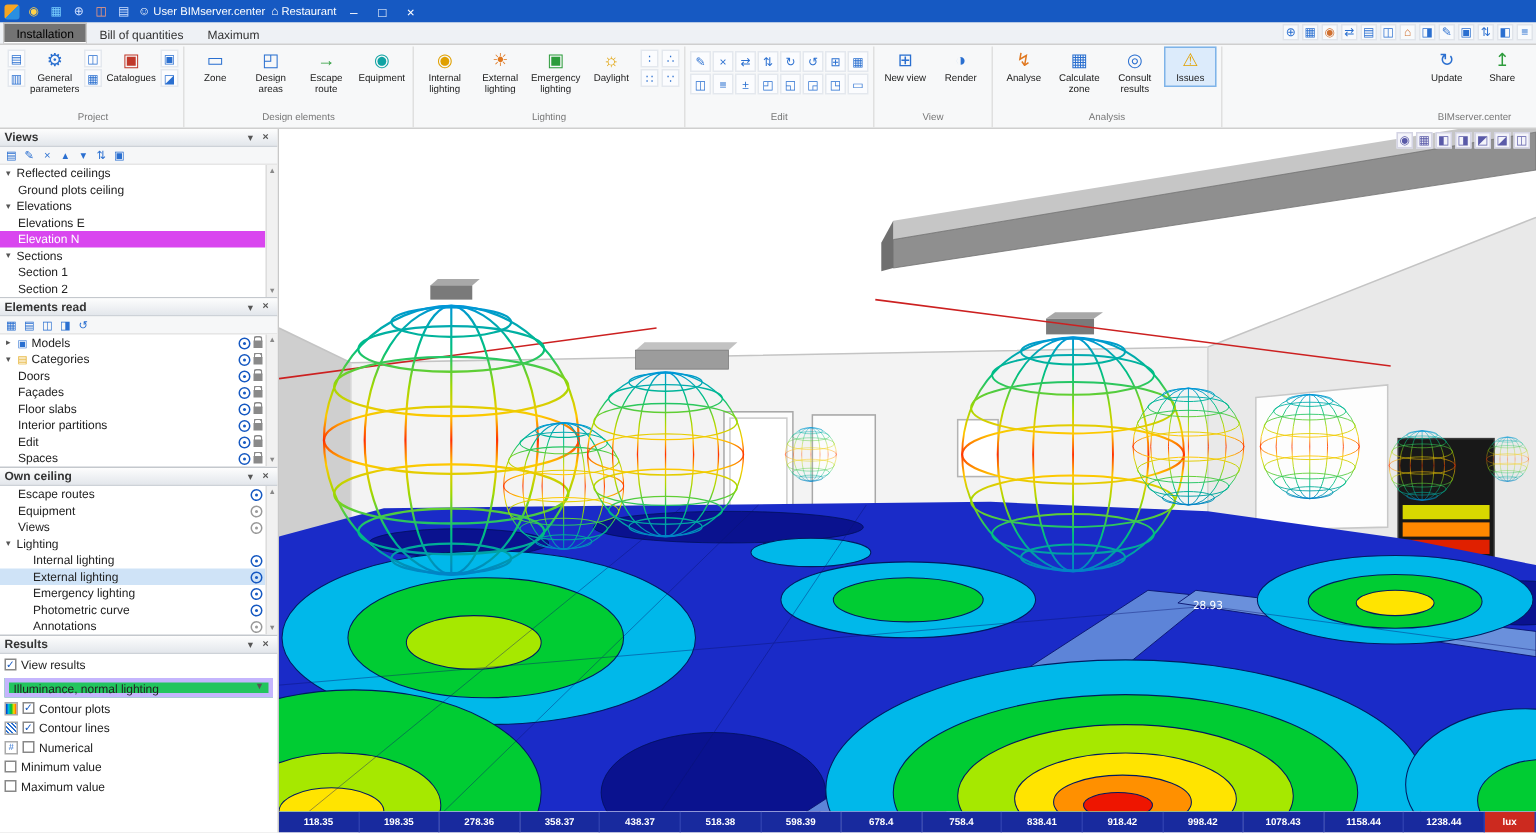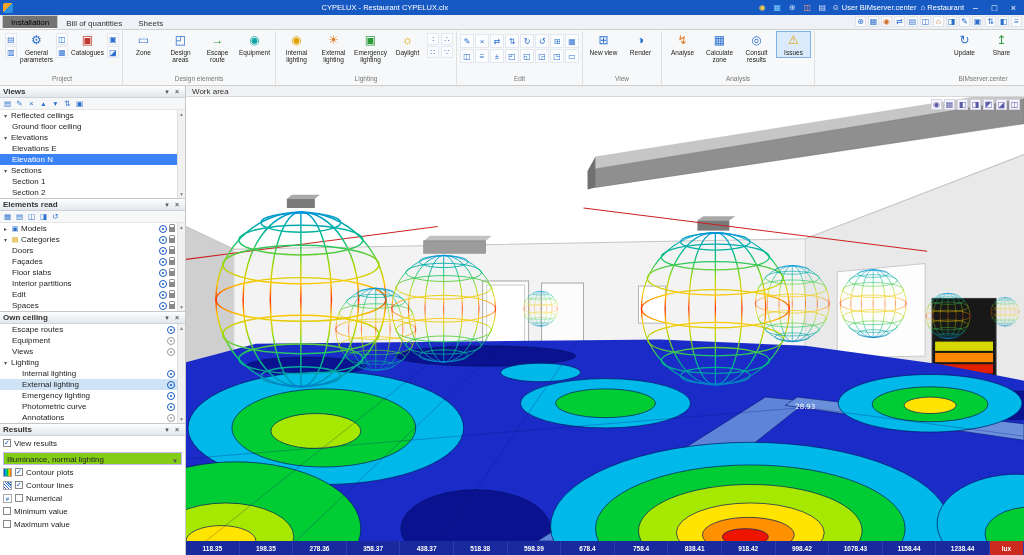--- a/index.html
+++ b/index.html
@@ -44,38 +44,38 @@
 .ph{height:12px;background:linear-gradient(#fdfdfd,#e3e7ec);border-bottom:1px solid #cdd2d8;display:flex;align-items:center;padding:0 3px;font-weight:bold;color:#333;flex:0 0 auto}
 .ph .t{flex:1}
 .phb{width:10px;text-align:center;color:#555;font-size:7px}
 .ptb{height:12px;display:flex;gap:1px;align-items:center;padding:0 2px;background:#f6f7f8;border-bottom:1px solid #e6e6e6;flex:0 0 auto}
 .ti{width:11px;height:10px;font-size:7.5px;color:#2a6fd0;display:flex;align-items:center;justify-content:center}
 .treewrap{flex:1;display:flex;min-height:0}
 .tree{flex:1;overflow:hidden}
 .scrollcol{flex:0 0 8px;background:#f1f1f1;border-left:1px solid #ddd;display:flex;flex-direction:column;justify-content:space-between;align-items:center;font-size:5px;color:#888;padding:1px 0}
 .trow{height:11px;display:flex;align-items:center;padding:0 2px;gap:2px}
 .trow .lbl{flex:1;white-space:nowrap;overflow:hidden}
-.trow.sel{background:#3b82f6;color:#fff}
+.trow.sel{background:#d946ef;color:#fff}
 .trow.sel2{background:#cfe3f7}
 .exp{width:7px;font-size:6px;color:#555;text-align:center;flex:0 0 auto}
 .ind{width:8px;flex:0 0 auto}
 .tico{width:8px;font-size:7px;text-align:center;flex:0 0 auto}
 .eye{width:8px;height:8px;border-radius:50%;border:1px solid #1659c2;position:relative;flex:0 0 auto}
 .eye::after{content:"";position:absolute;inset:2px;background:#1659c2;border-radius:50%}
 .eye.off{border-color:#9a9a9a}.eye.off::after{background:#9a9a9a}
 .lock{width:6px;height:5px;background:#8a8a8a;position:relative;margin-top:2px;flex:0 0 auto}
 .lock::before{content:"";position:absolute;top:-3px;left:0;width:4px;height:3px;border:1px solid #8a8a8a;border-bottom:none;border-radius:2px 2px 0 0}
 .resbody{padding:3px;display:flex;flex-direction:column;gap:3px;flex:1;overflow:hidden}
 .cbrow{display:flex;align-items:flex-start;gap:3px;height:10px}
 .cb{width:8px;height:8px;border:1px solid #888;background:#fff;display:flex;align-items:center;justify-content:center;font-size:7px;color:#1659c2;flex:0 0 auto}
 .sel8{width:9px;height:9px;flex:0 0 auto;border:1px solid #aaa}
 .ic-cplot{background:linear-gradient(90deg,#0030d0,#00c0e0,#00c030,#ffe000,#ff4000)}
 .ic-clines{background:repeating-linear-gradient(45deg,#fff 0 1px,#2a6fd0 1px 2px)}
 .ic-num{display:flex;align-items:center;justify-content:center;font-size:6px;color:#2a6fd0;background:#fff}
-.selectbox{height:13px;border:1px solid #c4b5fd;background:#84cc16;display:flex;align-items:flex-end;padding:0 3px;justify-content:space-between}
+.selectbox{height:13px;border:3px solid #c4b5fd;background:#22c55e;display:flex;align-items:flex-start;padding:0 3px;justify-content:space-between}
 .selectbox .arr{color:#555;font-size:6px}
 
 .workarea{flex:1;display:flex;flex-direction:column;min-width:0;background:#fff}
 .waheader{height:11px;background:#f0f1f3;border-bottom:1px solid #d8d8d8;display:flex;align-items:center;padding:0 6px;color:#333;flex:0 0 auto}
 .viewport{flex:1;position:relative;min-height:0;background:#fff}
 .viewport svg{display:block;width:100%;height:100%}
 svg text{font-family:"DejaVu Sans",sans-serif}
 .vpicons{position:absolute;top:2px;right:4px;display:flex;gap:2px}
 .vpi{width:11px;height:11px;background:#f4f4fa;border:1px solid #d4d4e4;color:#5a5aa8;font-size:8px;display:flex;align-items:center;justify-content:center}
 
@@ -86,21 +86,20 @@
 .statusbar{height:12px;background:#1659c2;color:#fff;display:flex;align-items:center;padding:0 4px;gap:5px;flex:0 0 auto}
 .sbico{width:8px;height:8px;background:#7ab0f0;border:1px solid #a8ccf6;flex:0 0 auto}
 </style>
 </head>
 <body>
 
 <div class="app">
 
   <div class="titlebar">
     <span class="appico"></span>
-    <span class="tb-title">CYPELUX - Restaurant CYPELUX.clx</span>
     <span class="tb-right">
       <span class="qi y">◉</span>
       <span class="qi c">▦</span>
       <span class="qi w">⊕</span>
       <span class="qi o">◫</span>
       <span class="qi w">▤</span>
       <span class="tb-user">
         <span class="uic">☺</span>
         <span>User BIMserver.center</span>
       </span>
@@ -110,21 +109,21 @@
       </span>
       <span class="winbtn">–</span>
       <span class="winbtn">□</span>
       <span class="winbtn close">×</span>
     </span>
   </div>
 
   <div class="tabsrow">
     <span class="tab active">Installation</span>
     <span class="tab">Bill of quantities</span>
-    <span class="tab">Sheets</span>
+    <span class="tab">Maximum</span>
     <span class="tabs-spacer"></span>
     <span class="quickicons">
       <span class="qi">⊕</span>
       <span class="qi">▦</span>
       <span class="qi alt">◉</span>
       <span class="qi">⇄</span>
       <span class="qi">▤</span>
       <span class="qi">◫</span>
       <span class="qi alt">⌂</span>
       <span class="qi">◨</span>
@@ -313,21 +312,21 @@
           <span class="ti">▣</span>
         </div>
         <div class="treewrap">
           <div class="tree">
             <div class="trow">
                 <span class="exp">▾</span>
                 <span class="lbl">Reflected ceilings</span>
               </div>
             <div class="trow">
                 <span class="ind"></span>
-                <span class="lbl">Ground floor ceiling</span>
+                <span class="lbl">Ground plots ceiling</span>
               </div>
             <div class="trow">
                 <span class="exp">▾</span>
                 <span class="lbl">Elevations</span>
               </div>
             <div class="trow">
                 <span class="ind"></span>
                 <span class="lbl">Elevations E</span>
               </div>
             <div class="trow sel">
@@ -528,23 +527,20 @@
           </div>
           <div class="cbrow">
             <span class="cb"></span>
             <span>Maximum value</span>
           </div>
         </div>
       </div>
     </div>
 
     <div class="workarea">
-      <div class="waheader">
-        <span>Work area</span>
-      </div>
       <div class="viewport">
         <svg viewBox="0 0 839 432" preserveAspectRatio="none">
           <defs>
             <linearGradient id="rb" gradientUnits="userSpaceOnUse" x1="0" y1="-100" x2="0" y2="100">
               <stop offset="0" stop-color="#0096d8"></stop>
                 <stop offset="0.16" stop-color="#00c080"></stop>
               <stop offset="0.30" stop-color="#a0d800"></stop>
                 <stop offset="0.41" stop-color="#ffc800"></stop>
               <stop offset="0.5" stop-color="#ff3000"></stop>
                 <stop offset="0.59" stop-color="#ffc800"></stop>

